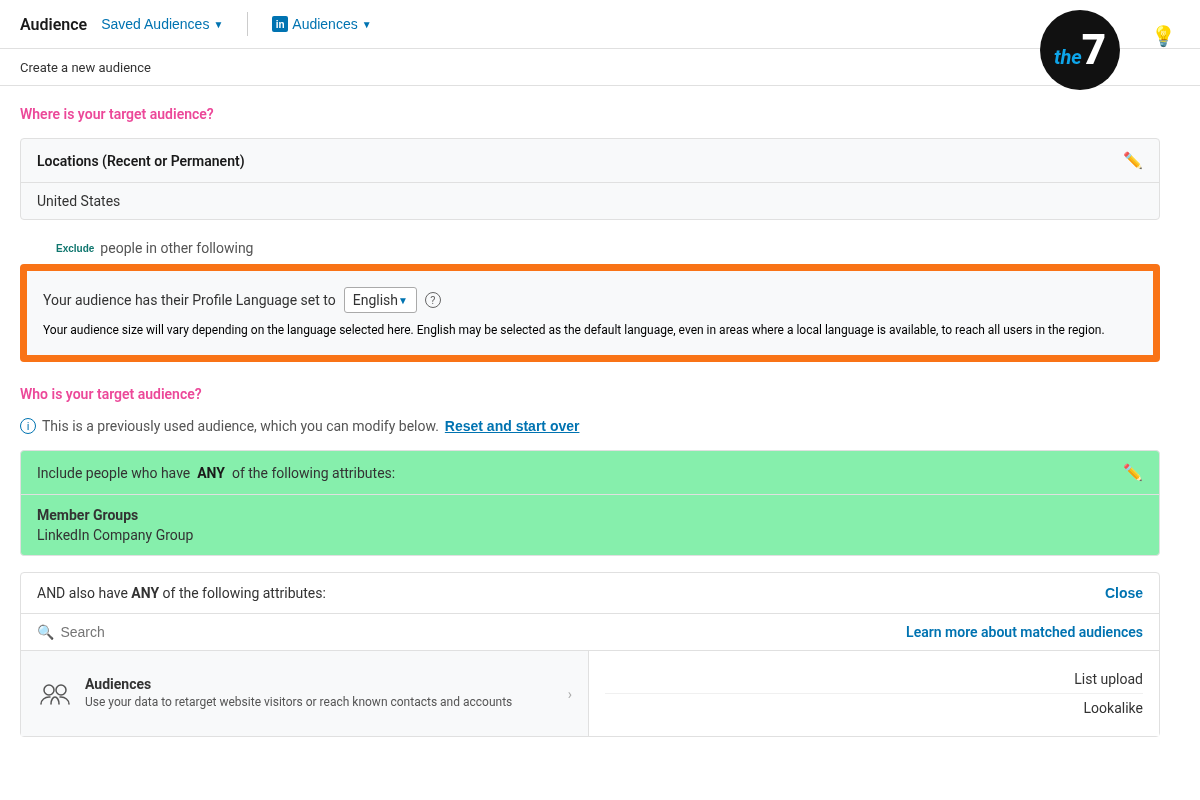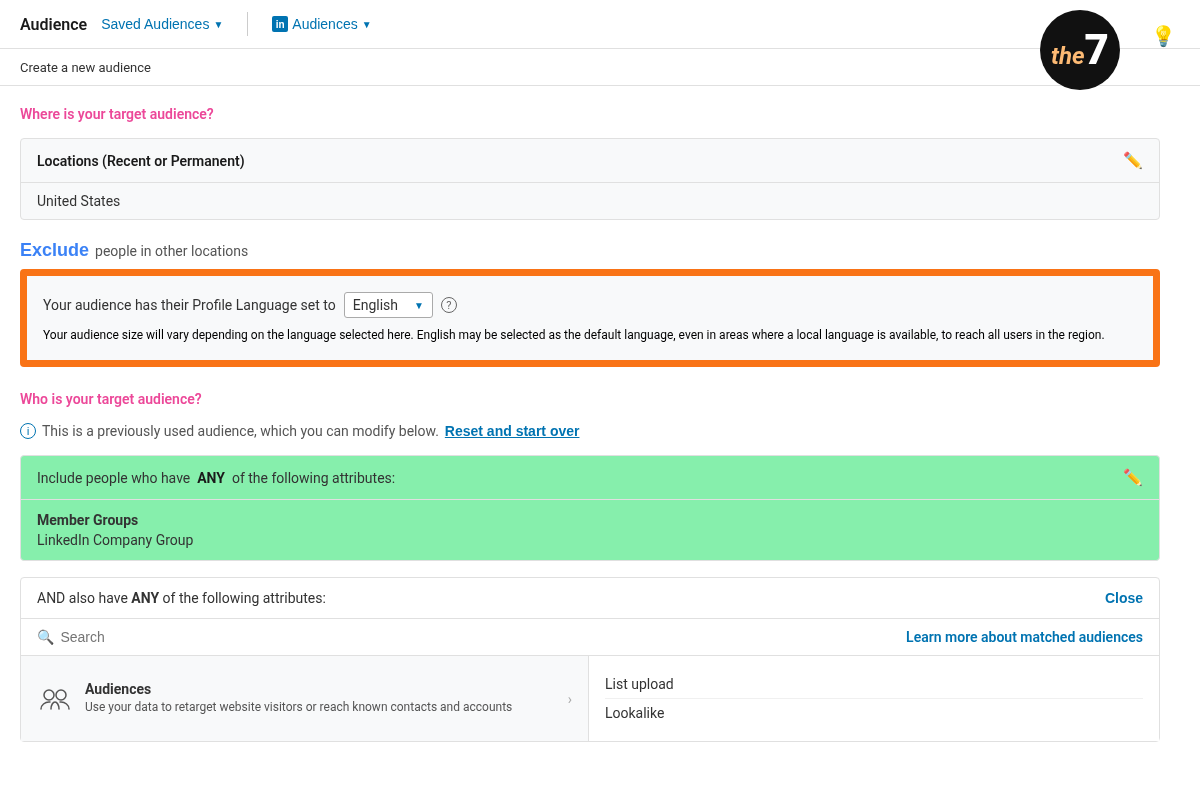--- a/index.html
+++ b/index.html
@@ -77,22 +77,22 @@
       background: #111;
       border-radius: 50%;
       display: flex;
       align-items: center;
       justify-content: center;
       position: absolute;
       top: 10px;
       right: 80px;
     }
     .logo-text {
-      color: #fdba74;
-      font-size: 24px;
+      color: #0ea5e9;
+      font-size: 20px;
       font-weight: 700;
       font-style: italic;
       line-height: 1;
     }
     .logo-number {
       color: #fff;
       font-size: 42px;
       font-weight: 900;
       line-height: 1;
     }
@@ -164,27 +164,28 @@
 
     .exclude-row {
       display: flex;
       align-items: center;
       gap: 6px;
       padding: 8px 0;
       font-size: 14px;
       color: #555;
     }
     .exclude-btn {
-      color: #3b82f6;
+      color: #0f766e;
       font-weight: 600;
       background: none;
       border: none;
       cursor: pointer;
-      font-size: 18px;
+      font-size: 10px;
       padding: 0;
+      margin-left: 36px;
     }
 
     
     .language-row {
       background: #f8f9fa;
       border: 7px solid #f97316;
       border-radius: 4px;
       padding: 16px;
       margin-bottom: 8px;
     }
@@ -197,21 +198,21 @@
     }
     .language-select {
       border: 1px solid #aaa;
       border-radius: 3px;
       padding: 4px 8px;
       font-size: 14px;
       background: #fff;
       cursor: pointer;
       display: flex;
       align-items: center;
-      gap: 16px;
+      gap: 0;
     }
     .help-icon {
       width: 16px;
       height: 16px;
       border: 1px solid #666;
       border-radius: 50%;
       display: inline-flex;
       align-items: center;
       justify-content: center;
       font-size: 11px;
@@ -389,20 +390,21 @@
     }
     .chevron-right {
       color: #aaa;
       font-size: 14px;
       margin-left: auto;
     }
     .audiences-item-right {
       width: 570px;
       padding: 14px 16px;
       background: #fff;
+      text-align: right;
     }
     .sub-item {
       padding: 6px 0;
       font-size: 14px;
       color: #333;
       border-bottom: 1px solid #f0f0f0;
     }
     .sub-item:last-child {
       border-bottom: none;
     }
@@ -449,21 +451,21 @@
         <span class="location-box-title">Locations (Recent or Permanent)</span>
         <span class="edit-icon">✏️</span>
       </div>
       <div class="location-box-body">
         <span>United States</span>
       </div>
     </div>
 
     <div class="exclude-row">
       <button class="exclude-btn">Exclude</button>
-      <span>people in other locations</span>
+      <span>people in other following</span>
     </div>
 
     <div class="language-row">
       <div class="language-row-top">
         <span>Your audience has their Profile Language set to</span>
         <div class="language-select">
           <span>English</span>
           <span class="chevron-down">▼</span>
         </div>
         <div class="help-icon">?</div>

